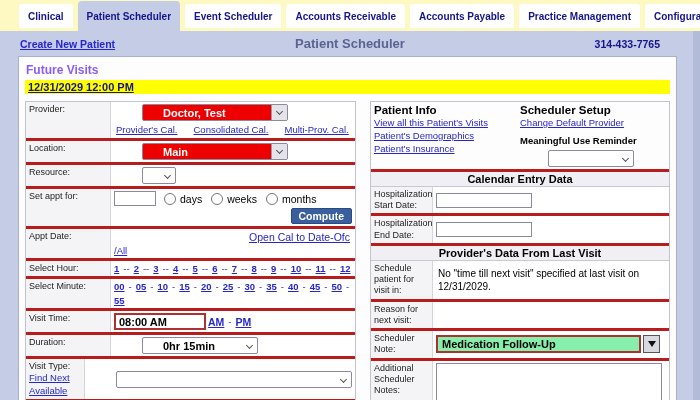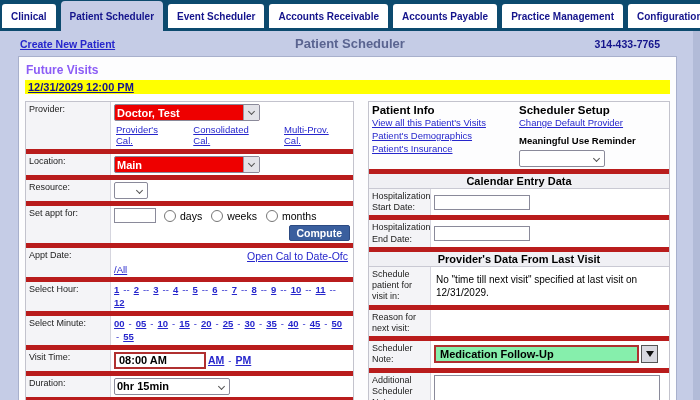--- a/index.html
+++ b/index.html
@@ -1,20 +1,20 @@
 <!DOCTYPE html>
 <html><head>
 <meta charset="utf-8">
 <style>
   * { margin:0; padding:0; box-sizing:border-box; }
   html,body { width:700px; height:400px; overflow:hidden;
     font-family:"Liberation Sans", sans-serif; background:#c5cce6; }
 
   
-  .tabbar { position:relative; height:31px; background:#0c4a6e; padding-left:2px;
+  .tabbar { position:relative; height:31px; background:#fef9c3; padding-left:19px;
     display:flex; align-items:flex-start; }
   .tab { margin-top:4px; margin-right:5px; height:24px; padding:0 7px;
     background:#fff; border:2px solid #fff; border-radius:3px 3px 0 0;
     display:flex; align-items:center; font-size:10px; font-weight:bold;
     color:#14148c; white-space:nowrap; cursor:pointer; }
   .tab.active { margin-top:1px; height:30px; background:#c5cce6; border-color:#c5cce6;
     border-radius:4px 4px 0 0; }
 
   
   .subheader { position:relative; height:25px; background:#c5cce6;
@@ -36,37 +36,37 @@
   .datebar { background:#ffff00; height:14px; display:flex; align-items:center;
     padding-left:3px; margin-bottom:7px; }
   .datebar a { font-size:11px; font-weight:bold; color:#14148c; }
 
   .cols { display:flex; gap:14px; }
 
   
   .tbl { border:1px solid #c3c3cd; border-bottom:none; }
   .tbl-left  { width:331px; }
   .tbl-right { width:305px; }
-  .row { display:flex; border-bottom:5px solid #b91c1c; }
+  .row { display:flex; border-bottom:3px solid #b91c1c; }
   .lbl { background:#f4f4f7; border-right:1px solid #d5d5de; padding:2px 3px;
     font-size:9px; color:#222; line-height:1.25; }
   .tbl-left  .lbl { width:85px; }
   .tbl-right .lbl { width:62px; }
   .ctl { flex:1; background:#fff; padding:2px 3px; display:flex; align-items:center;
     flex-wrap:wrap; gap:2px; font-size:10px; }
   .ctl.col { flex-direction:column; align-items:flex-start; justify-content:center; }
   .lbl .lnk, .ctl .lnk { font-size:9.5px; }
 
   .headrow { background:#f0f0f4; border-bottom:1px solid #c9c9d3; text-align:center;
     font-size:11px; font-weight:bold; padding:1px 0; }
 
   
   .sel { position:relative; height:17px; border:1px solid #8a8a9a; border-radius:2px;
     background:#fff; display:flex; align-items:center; font-size:11px; font-weight:bold;
-    padding-left:2px; cursor:pointer; }
+    padding-left:20px; cursor:pointer;margin-left:28px; }
   .chev { position:absolute; right:5px; top:5px; width:5px; height:5px;
     border-right:1.4px solid #555; border-bottom:1.4px solid #555;
     transform:rotate(45deg); }
   .sel.red { background:#ee0000; color:#fff; padding-right:18px; }
   .sel.red .arrowbox { position:absolute; right:0; top:0; bottom:0; width:16px;
     background:#e3e3e9; border-left:1px solid #9a9aa8; display:flex;
     align-items:center; justify-content:center; }
   .sel.red .arrowbox .chev { position:static; margin-top:-2px; }
 
   .inp { height:17px; border:1px solid #8a8a9a; background:#fff; font-size:11px;

